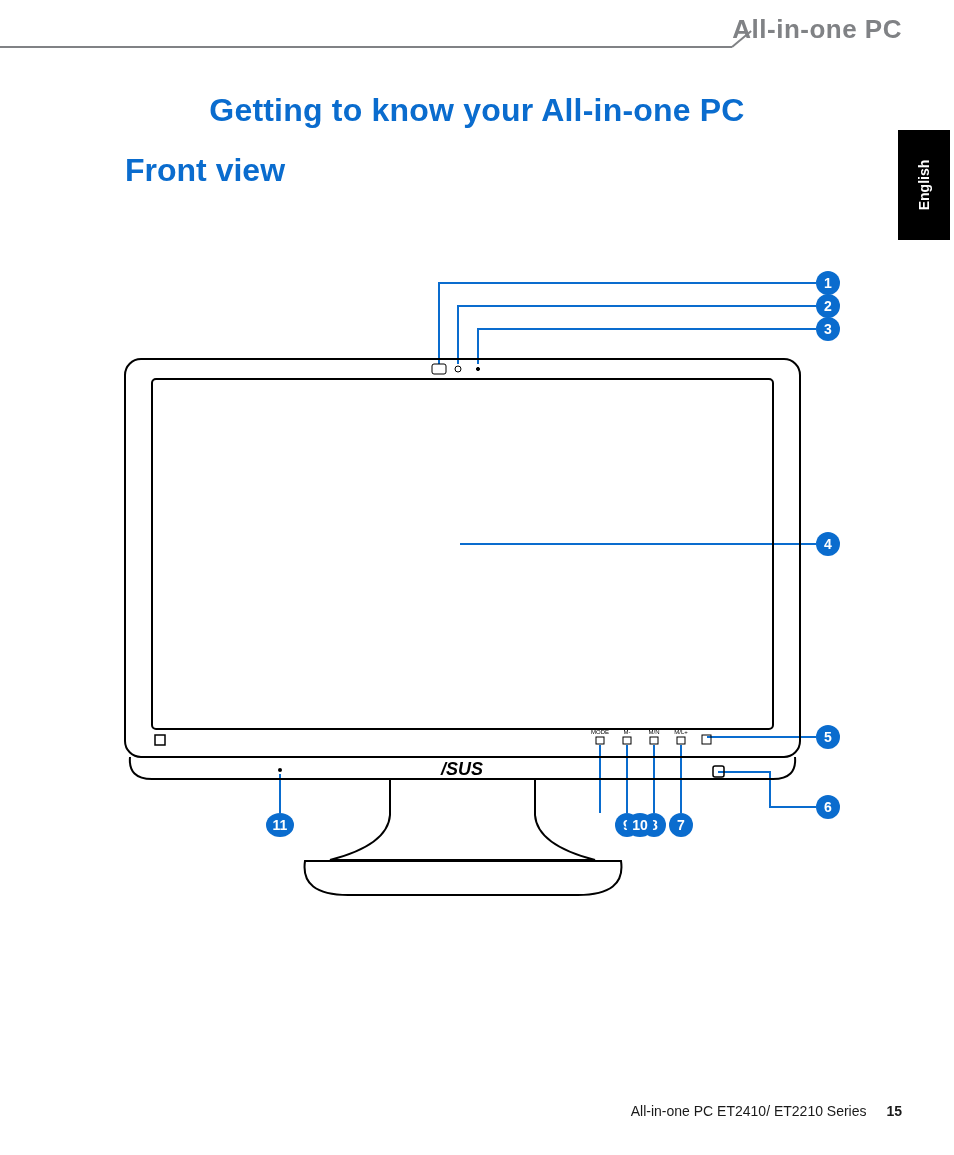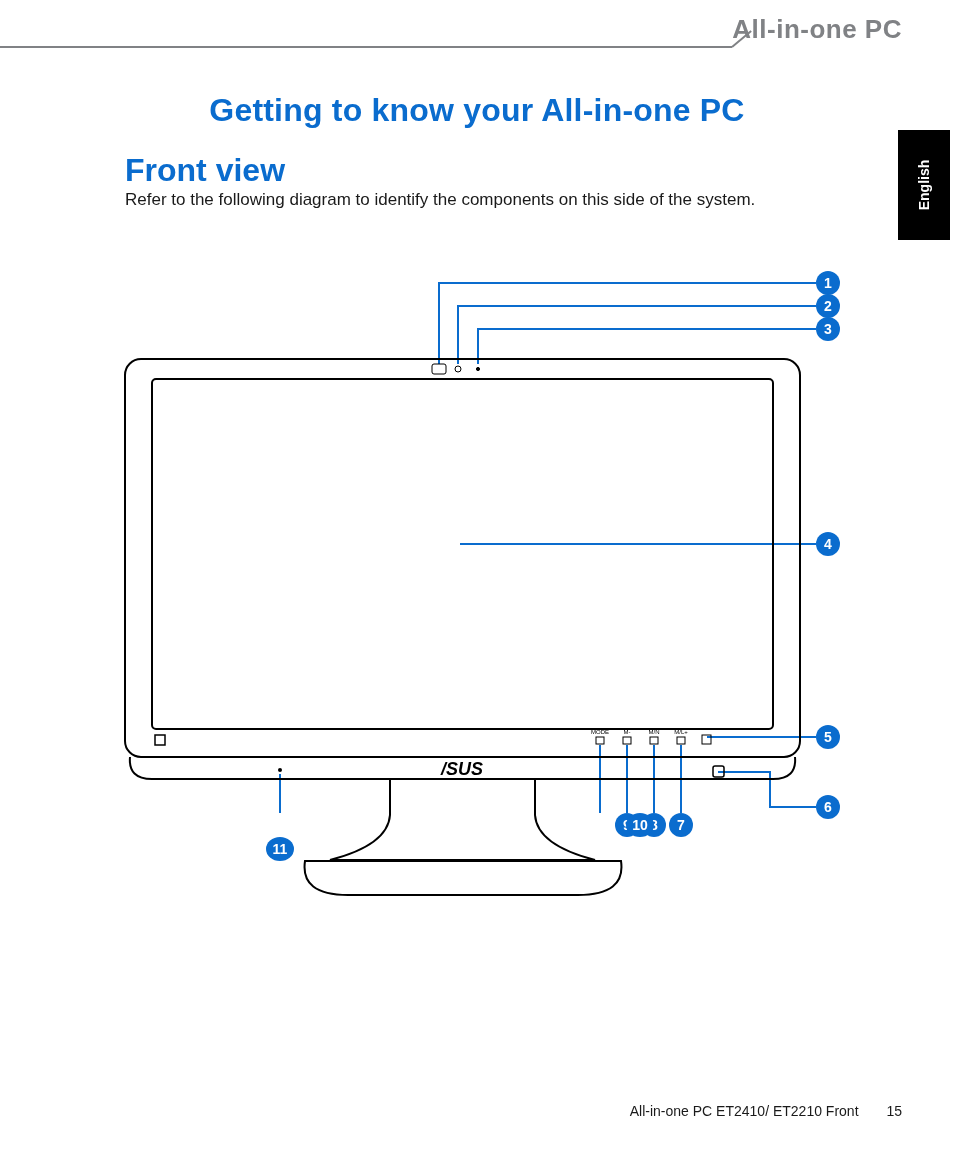--- a/index.html
+++ b/index.html
@@ -23,39 +23,38 @@
 
   
   .diagram { position: absolute; left: 110px; top: 255px; width: 760px; height: 650px; }
 
   
   .co { position: absolute; width: 24px; height: 24px; border-radius: 50%; background: #0a6cce; color: #fff; font-size: 14px; font-weight: 800; display: flex; align-items: center; justify-content: center; font-family: Arial, sans-serif; }
   .co.wide { width: 28px; }
 
   
   .footer { position: absolute; right: 48px; bottom: 36px; font-size: 14px; color: #1a1a1a; }
-  .footer .pn { margin-left: 24px; font-weight: 400; text-align: center; }
+  .footer .pn { margin-left: 16px; font-weight: 700; text-align: center; }
 </style>
 </head>
 <body>
 
 <div class="page">
   <div class="hdr-line-left"></div>
   <div class="hdr-line-diag"></div>
   <div class="hdr-title">
     <span class="fill">All-in-one PC</span>
   </div>
 
   <div class="lang-tab">
       <span>English</span>
     </div>
 
   <div class="h1">Getting to know your All-in-one PC</div>
   <div class="h2">Front view</div>
-  <div class="body">Refer to the following diagram to identify the components on this side of the system.</div>
 
   <div class="diagram">
     <svg viewBox="0 0 760 650" width="760" height="650">
 
       <g stroke="#0a6cce" stroke-width="2" fill="none">
 
         <polyline points="329,109 329,28 706,28"></polyline>
         <polyline points="348,109 348,51 706,51"></polyline>
         <polyline points="368,109 368,74 706,74"></polyline>
 
@@ -118,20 +117,20 @@
     <div class="co" style="left:706px; top:16px;">1</div>
     <div class="co" style="left:706px; top:39px;">2</div>
     <div class="co" style="left:706px; top:62px;">3</div>
     <div class="co" style="left:706px; top:277px;">4</div>
     <div class="co" style="left:706px; top:470px;">5</div>
     <div class="co" style="left:706px; top:540px;">6</div>
     <div class="co" style="left:559px; top:558px;">7</div>
     <div class="co" style="left:532px; top:558px;">8</div>
     <div class="co" style="left:505px; top:558px;">9</div>
     <div class="co wide" style="left:474px; top:558px;margin-left:42px;">10</div>
-    <div class="co wide" style="left:156px; top:558px;margin-top:24px;">11</div>
+    <div class="co wide" style="left:156px; top:558px;">11</div>
   </div>
 
   <div class="footer">
-    <span>All-in-one PC ET2410/ ET2210 Front</span>
+    <span>All-in-one PC ET2410/ ET2210 Series</span>
     <span class="pn">15</span>
   </div>
 </div>
 
 </body></html>

